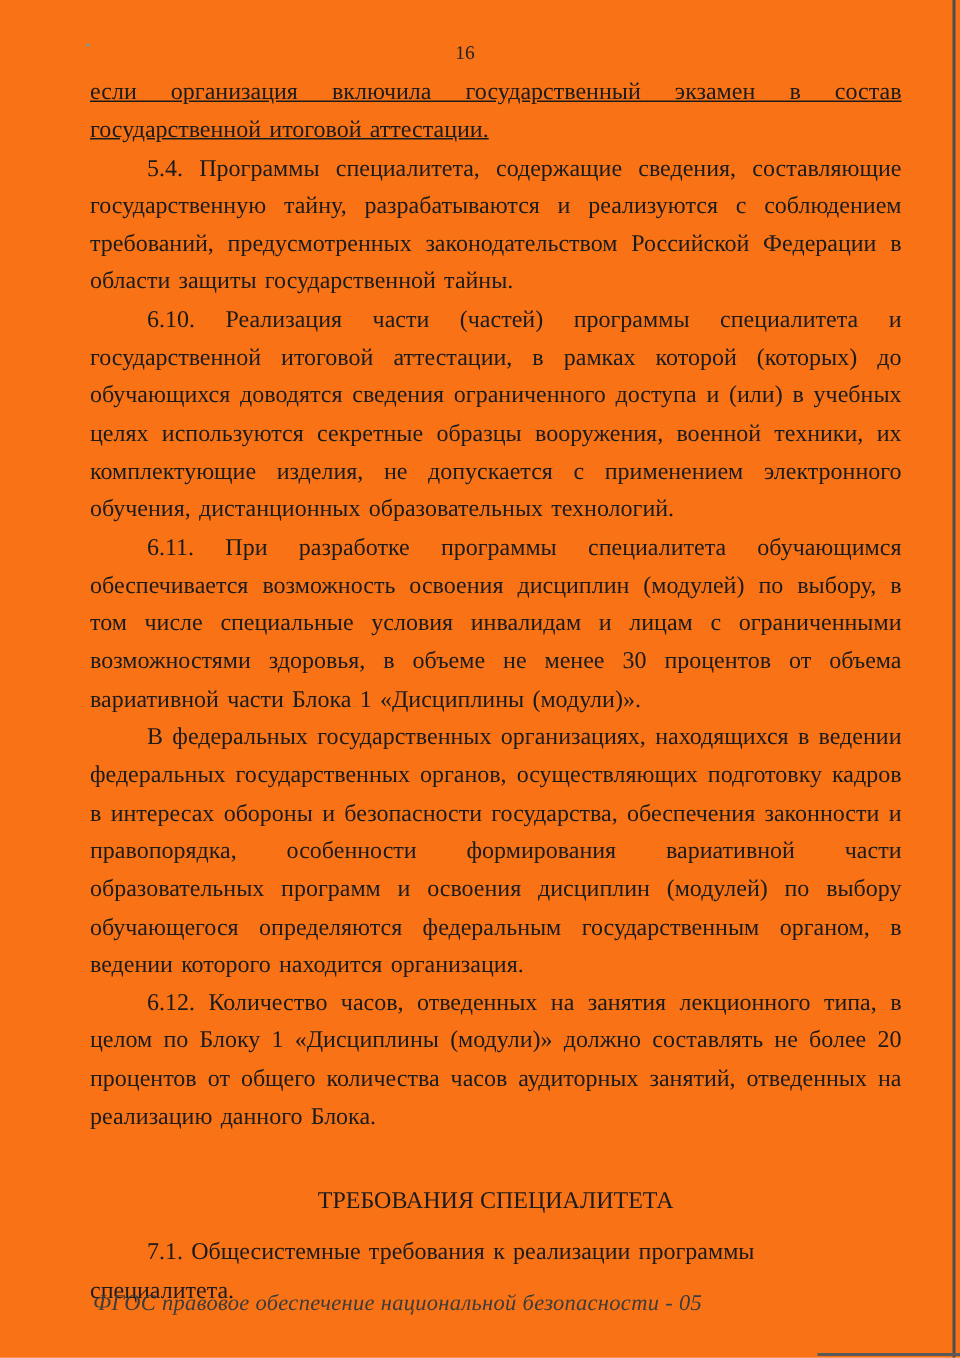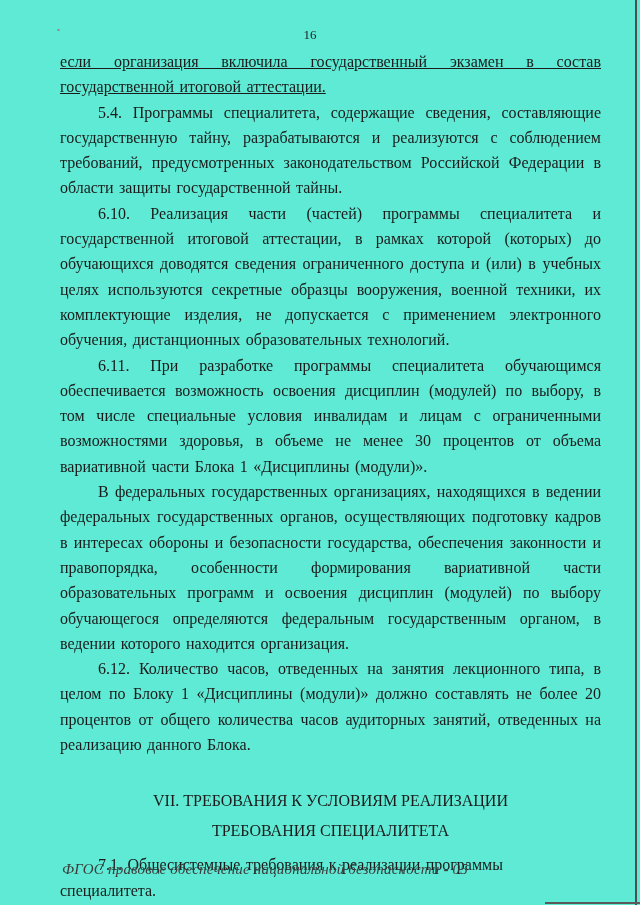--- a/index.html
+++ b/index.html
@@ -11,21 +11,21 @@
     height: 905px;
     background: #ffffff;
     position: relative;
     overflow: hidden;
     font-family: "Liberation Serif", serif;
     color: #1b1b1b;
   }
   .page {
     position: absolute;
     inset: 0;
-    background: #5eead4;
+    background: #f97316;
   }
   .page-number {
     position: absolute;
     top: 27px;
     left: 0;
     width: 620px;
     text-align: center;
     font-size: 13px;
     color: #222222;
   }
@@ -107,21 +107,20 @@
 
   <div class="content">
     <p class="no-indent">если организация включила государственный экзамен в состав государственной итоговой аттестации.</p>
     <p>5.4. Программы специалитета, содержащие сведения, составляющие государственную тайну, разрабатываются и реализуются с соблюдением требований, предусмотренных законодательством Российской Федерации в области защиты государственной тайны.</p>
     <p>6.10. Реализация части (частей) программы специалитета и государственной итоговой аттестации, в рамках которой (которых) до обучающихся доводятся сведения ограниченного доступа и (или) в учебных целях используются секретные образцы вооружения, военной техники, их комплектующие изделия, не допускается с применением электронного обучения, дистанционных образовательных технологий.</p>
     <p>6.11. При разработке программы специалитета обучающимся обеспечивается возможность освоения дисциплин (модулей) по выбору, в том числе специальные условия инвалидам и лицам с ограниченными возможностями здоровья, в объеме не менее 30 процентов от объема вариативной части Блока 1 «Дисциплины (модули)».</p>
     <p>В федеральных государственных организациях, находящихся в ведении федеральных государственных органов, осуществляющих подготовку кадров в интересах обороны и безопасности государства, обеспечения законности и правопорядка, особенности формирования вариативной части образовательных программ и освоения дисциплин (модулей) по выбору обучающегося определяются федеральным государственным органом, в ведении которого находится организация.</p>
     <p>6.12. Количество часов, отведенных на занятия лекционного типа, в целом по Блоку 1 «Дисциплины (модули)» должно составлять не более 20 процентов от общего количества часов аудиторных занятий, отведенных на реализацию данного Блока.</p>
 
     <div class="section-heading">
-      <span class="h-line">VII. ТРЕБОВАНИЯ К УСЛОВИЯМ РЕАЛИЗАЦИИ</span>
       <span class="h-line">ТРЕБОВАНИЯ СПЕЦИАЛИТЕТА</span>
     </div>
 
     <p class="para-71">7.1. Общесистемные требования к реализации программы специалитета.</p>
   </div>
 
   <div class="page-footer">ФГОС правовое обеспечение национальной безопасности - 05</div>
 
   <div class="scan-edge-right"></div>
   <div class="scan-edge-bottom"></div>

